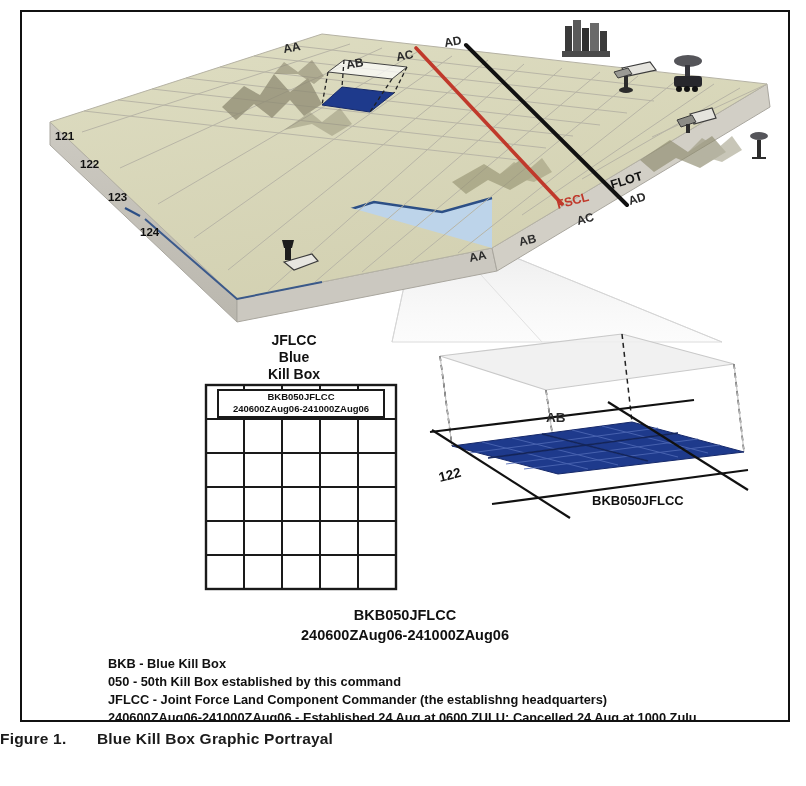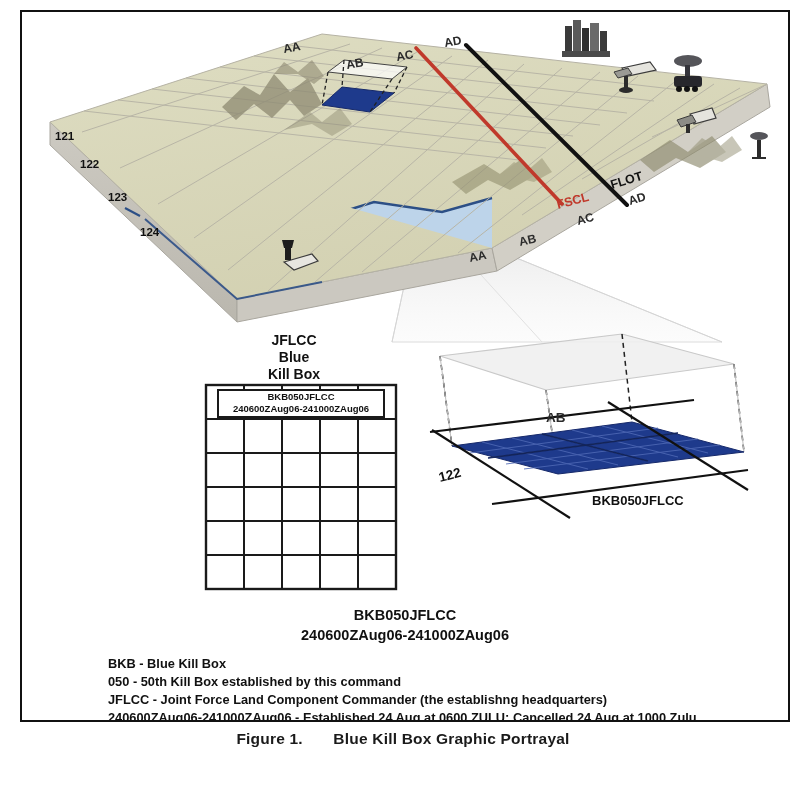--- a/index.html
+++ b/index.html
@@ -29,21 +29,20 @@
   #figure-svg {
     position: absolute;
     left: 0;
     top: 0;
   }
   .cap-wrap {
     position: absolute;
     left: 0;
     top: 730px;
     width: 806px;
-    text-align: center;
   }
   .caption {
     display: inline-block;
     font-size: 15.5px;
     font-weight: bold;
     color: #1a1a1a;
     letter-spacing: 0.2px;
   }
   .caption .cap-num { margin-right: 26px; }
   svg text { font-family: "Liberation Sans", sans-serif; }

